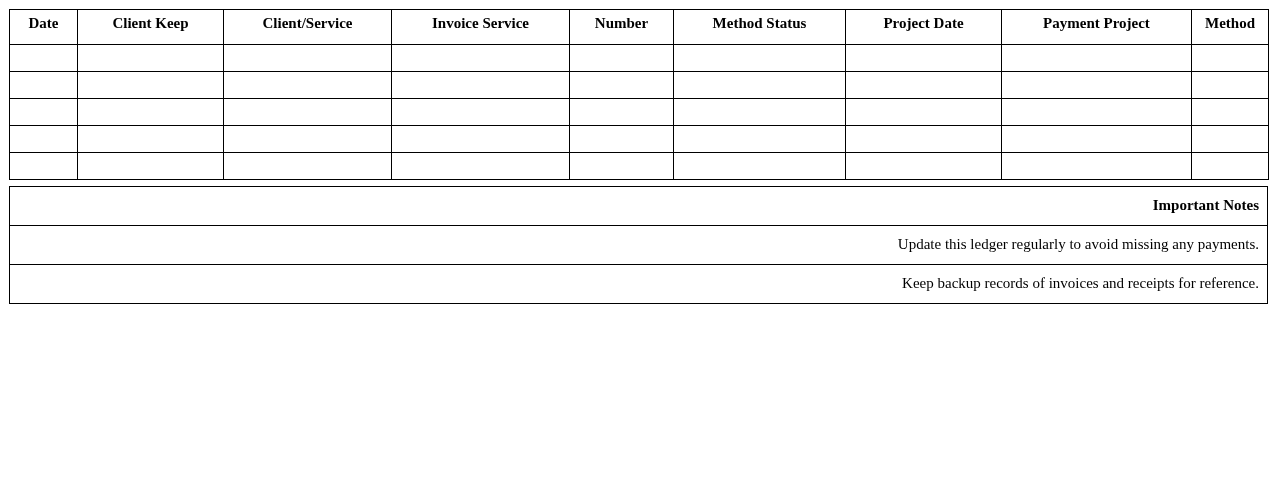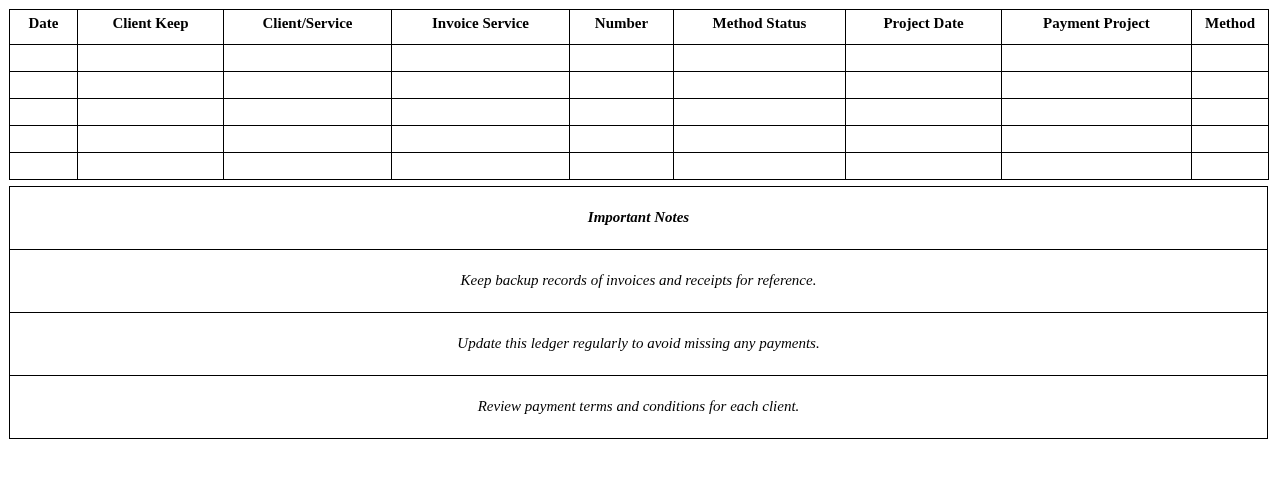--- a/index.html
+++ b/index.html
@@ -70,27 +70,26 @@
     top: 186px;
     width: 1259px;
   }
   table.notes {
     border-collapse: collapse;
     width: 1259px;
     table-layout: fixed;
   }
   table.notes td {
     border: 1px solid #000000;
-    padding: 18px 8px;
+    padding: 6px 8px;
     font-size: 15px;
     line-height: 1.3;
-    text-align: center;
+    text-align: right;
     vertical-align: middle;
     height: 26px;
-    font-style: italic;
   }
   table.notes td.notes-title {
     font-weight: bold;
   }
 </style>
 </head>
 <body>
 
 <div class="page">
 
@@ -180,25 +179,22 @@
     </table>
   </div>
 
   <div class="notes-wrap">
     <table class="notes">
       <tbody>
         <tr>
           <td class="notes-title">Important Notes</td>
         </tr>
         <tr>
+          <td>Update this ledger regularly to avoid missing any payments.</td>
+        </tr>
+        <tr>
           <td>Keep backup records of invoices and receipts for reference.</td>
-        </tr>
-        <tr>
-          <td>Update this ledger regularly to avoid missing any payments.</td>
-        </tr>
-        <tr>
-          <td>Review payment terms and conditions for each client.</td>
         </tr>
       </tbody>
     </table>
   </div>
 
 </div>
 
 </body></html>

